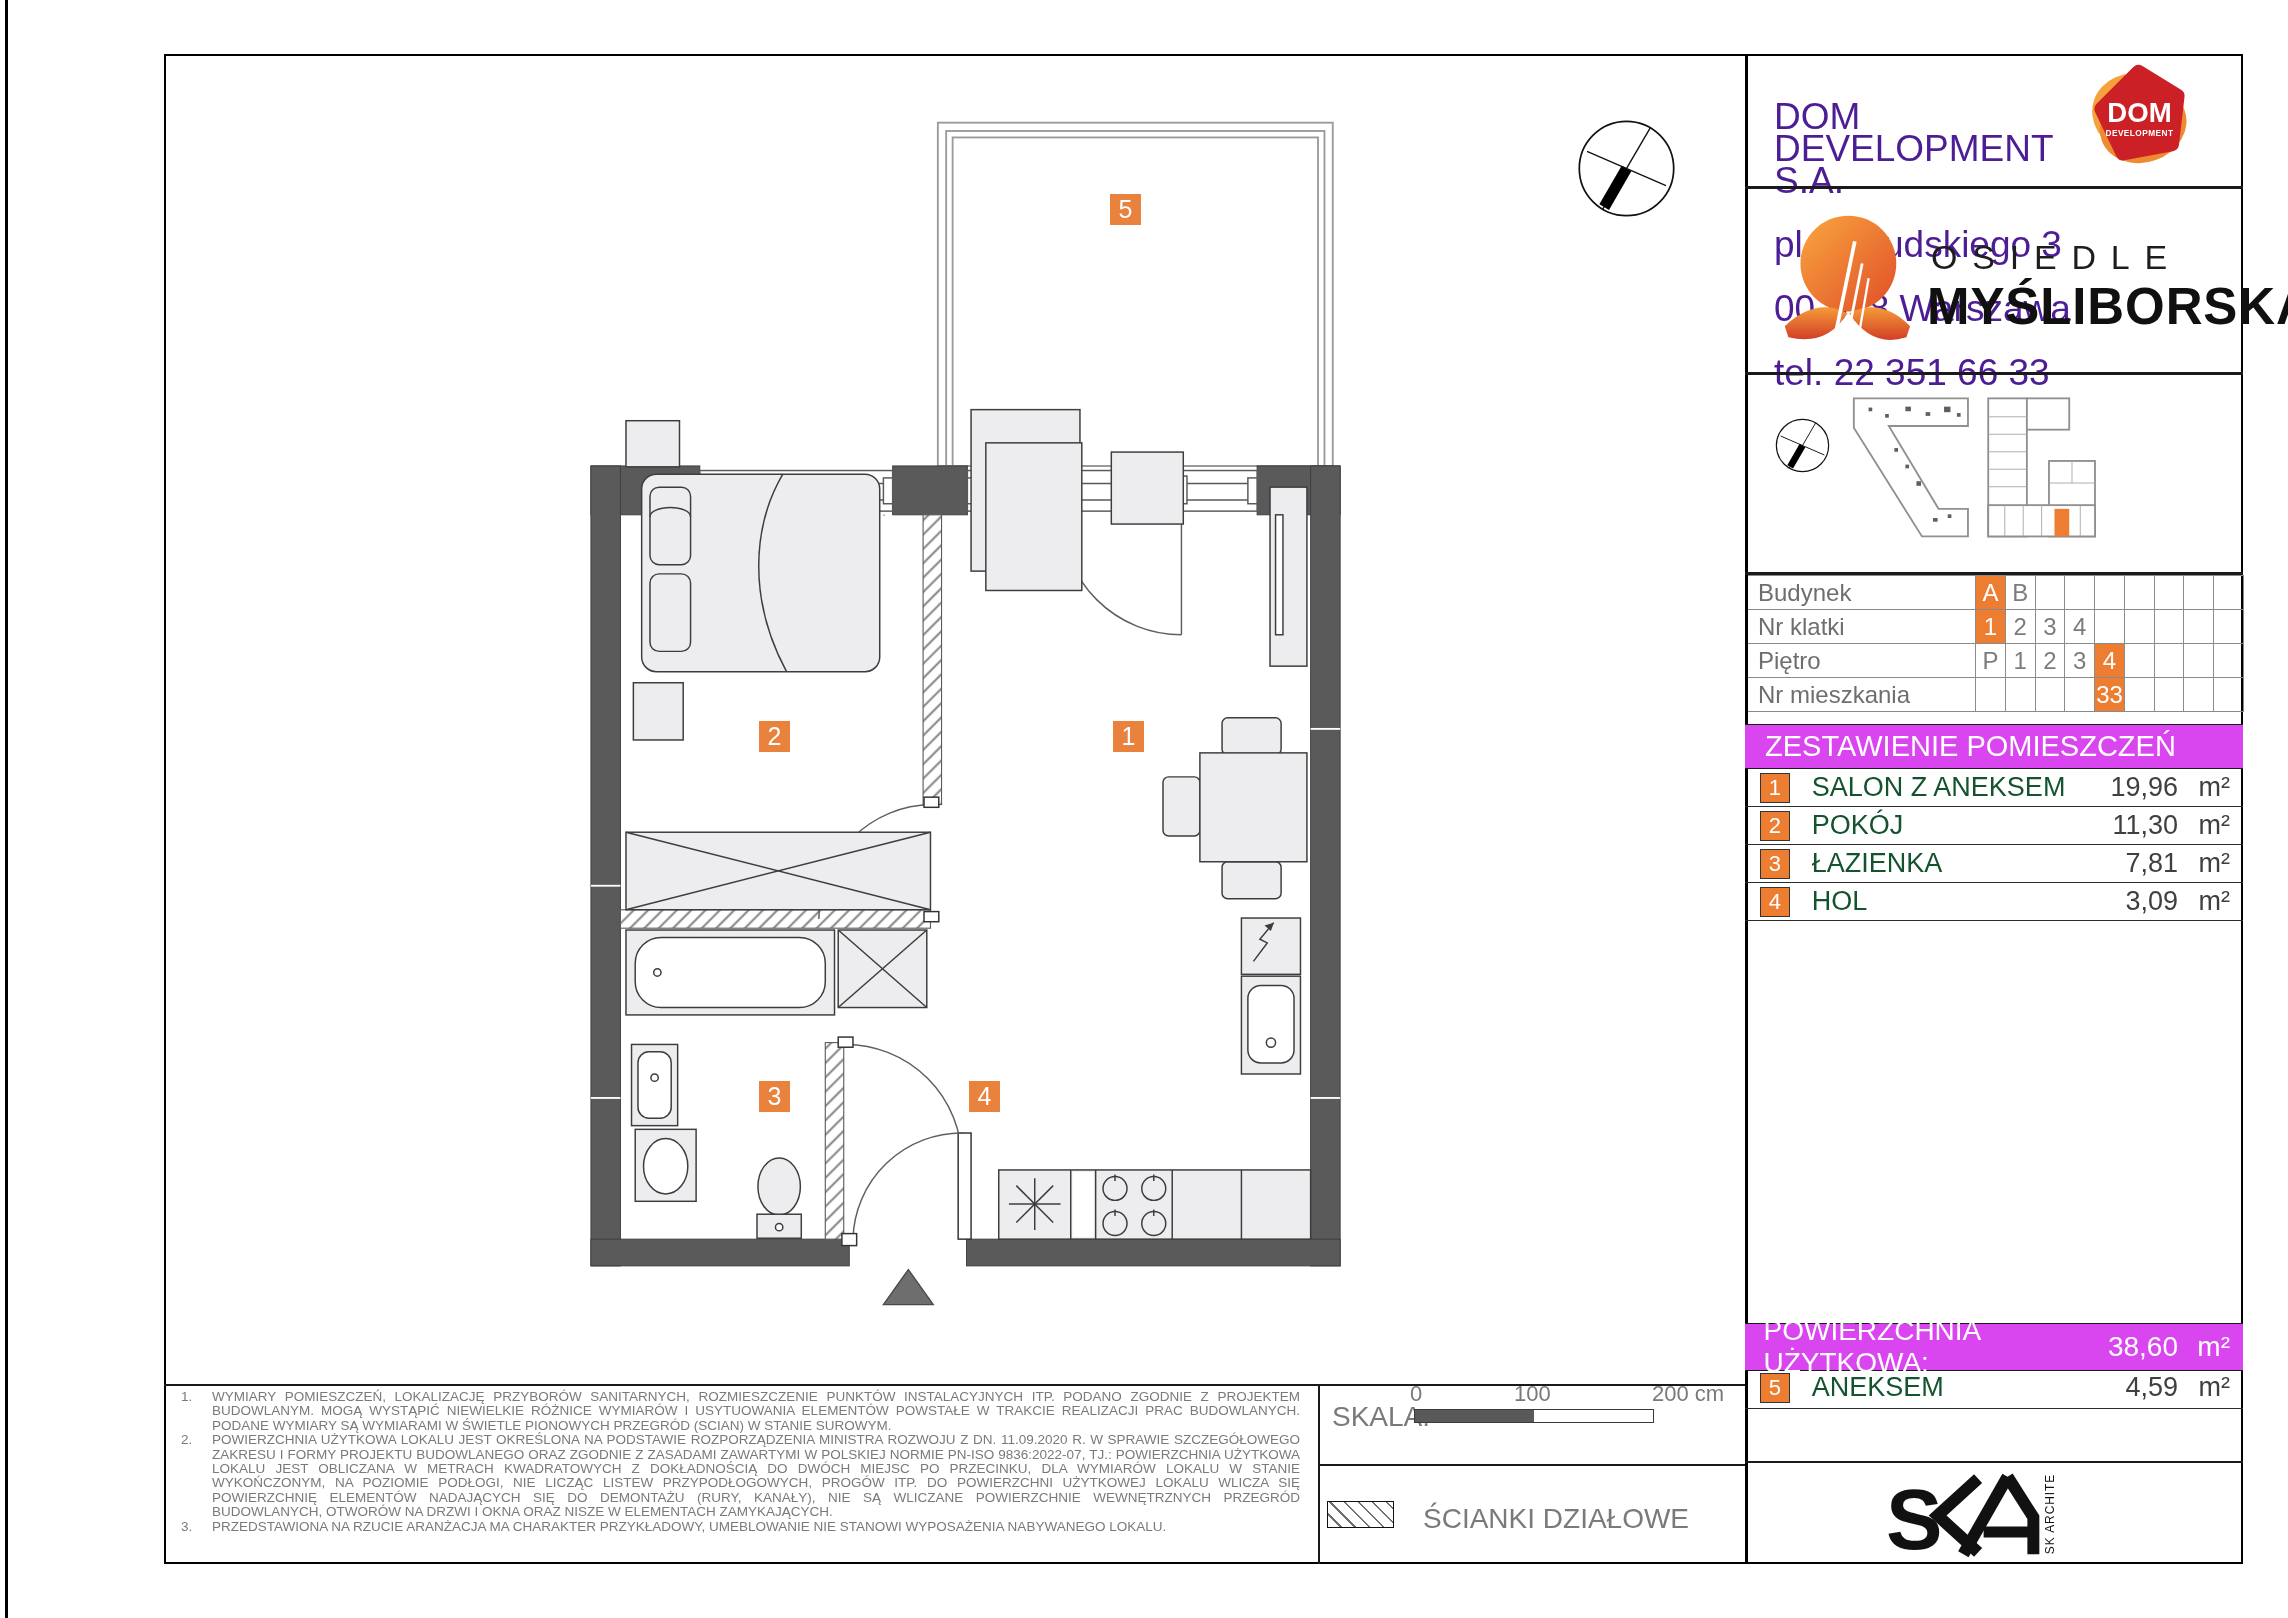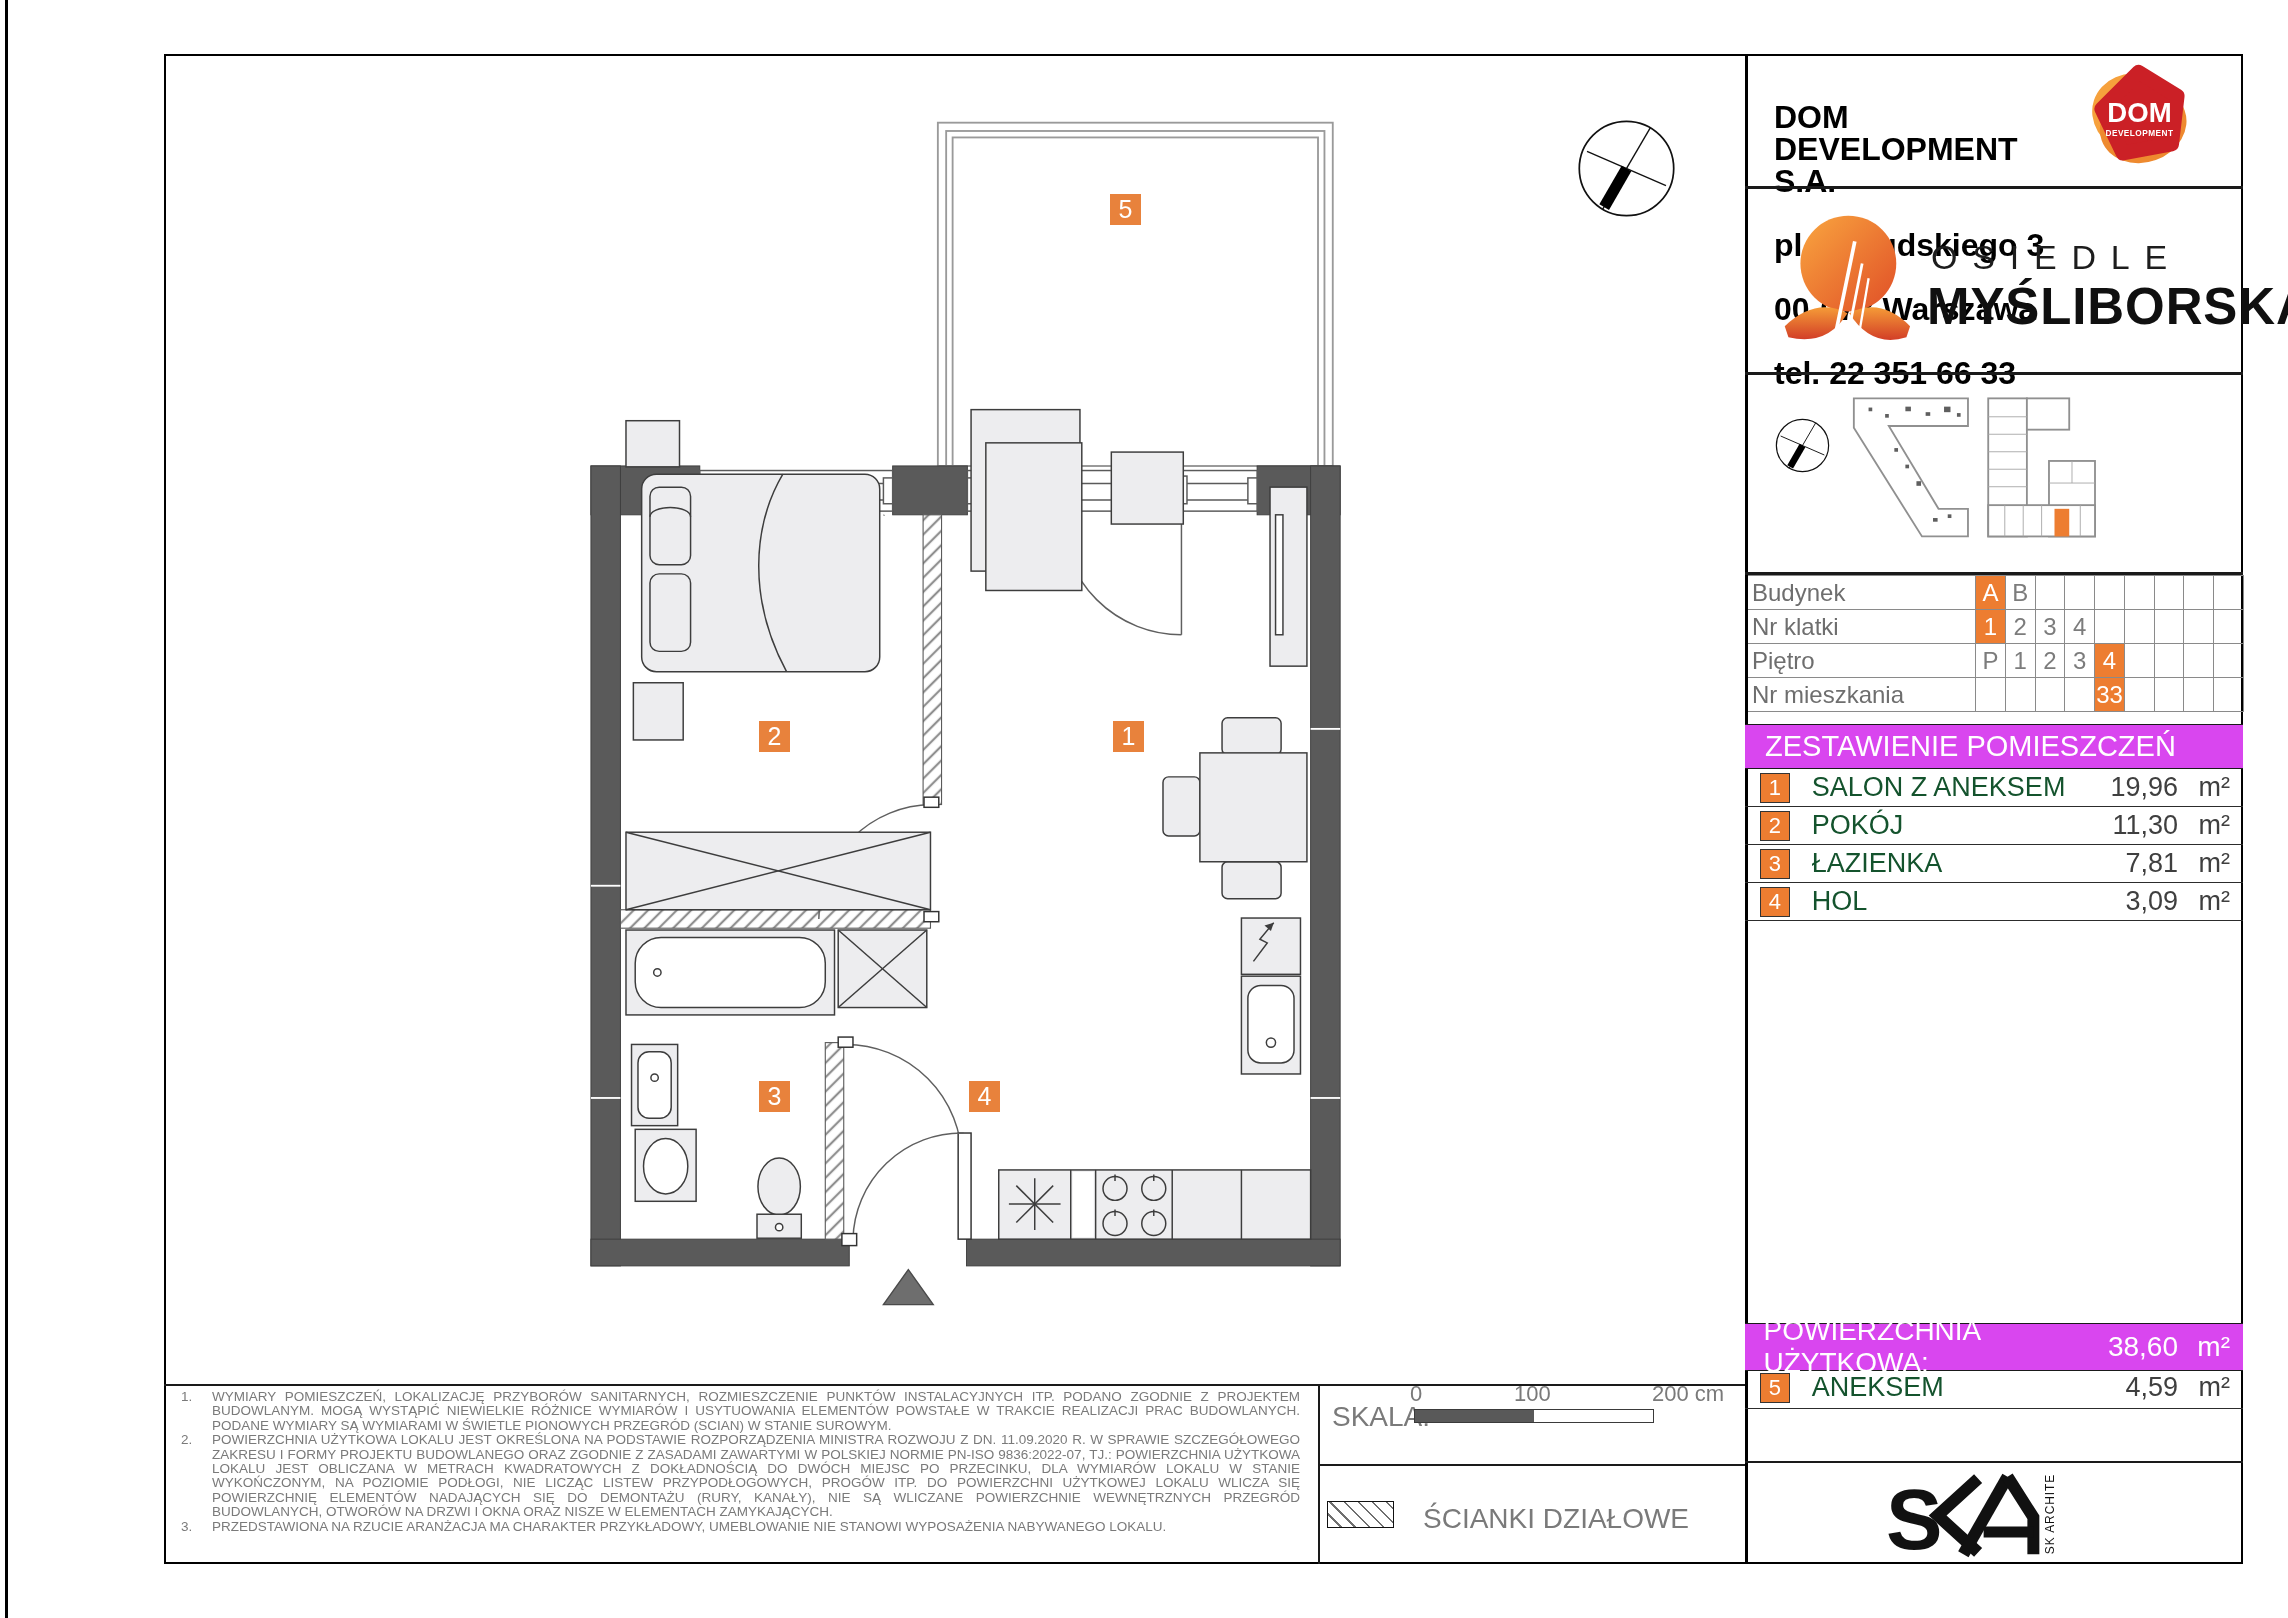--- a/index.html
+++ b/index.html
@@ -2,28 +2,28 @@
 <html style="font-size:14.8px"><head>
 <meta charset="utf-8">
 <style>
   html,body{margin:0;padding:0;background:#fff;}
   body{font-family:"Liberation Sans", sans-serif;}
   #page{position:relative;width:2289px;height:1619px;background:#fff;overflow:hidden;}
   .abs{position:absolute;}
   .line{position:absolute;background:#000;}
   .grayline{position:absolute;background:#1a1a1a;}
   
-  .addr{color:#000000;font-weight:bold;font-size:32px;line-height:32px;white-space:pre-line;}
+  .addr{color:#4c1d95;font-weight:normal;font-size:37px;line-height:32px;white-space:pre-line;}
   .osiedle-prefix{color:#1d1d1d;font-size:34px;letter-spacing:14.8px;font-weight:400;}
   .osiedle-name{color:#101010;font-size:51px;font-weight:bold;letter-spacing:0.9px;}
   
   .it{display:grid;grid-template-columns:228px repeat(9,1fr);box-sizing:border-box;border-top:0.9px solid #8a8a8a;}
   .it-cell,.it-label{box-sizing:border-box;border-right:0.9px solid #8a8a8a;border-bottom:0.9px solid #8a8a8a;
      font-size:24px;color:#7c7c7c;display:flex;align-items:center;justify-content:center;height:34px;}
-  .it-label{justify-content:flex-start;padding-left:4px;border-left:none;color:#6e6e6e;}
+  .it-label{justify-content:flex-start;padding-left:10px;border-left:none;color:#6e6e6e;}
   .it-cell.hl{background:#ED7D31;color:#fff;}
   
   .bar{background:#d946ef;color:#fff;display:flex;align-items:center;box-sizing:border-box;}
   .room-row{display:flex;align-items:center;box-sizing:border-box;border-bottom:1.4px solid #2c2c2c;height:38px;}
   .num-sq{width:28px;height:28px;background:#ED7D31;border:1.4px solid #343434;color:#fff;
      display:flex;align-items:center;justify-content:center;font-size:22px;margin-left:14.8px;flex:none;}
   .room-name{color:#14532d;font-size:27px;margin-left:22px;flex:1;}
   .room-area{color:#3f3f3f;font-size:27px;width:92px;text-align:right;}
   .room-unit{color:#3f3f3f;font-size:27px;width:52px;text-align:right;margin-right:13px;}
   

